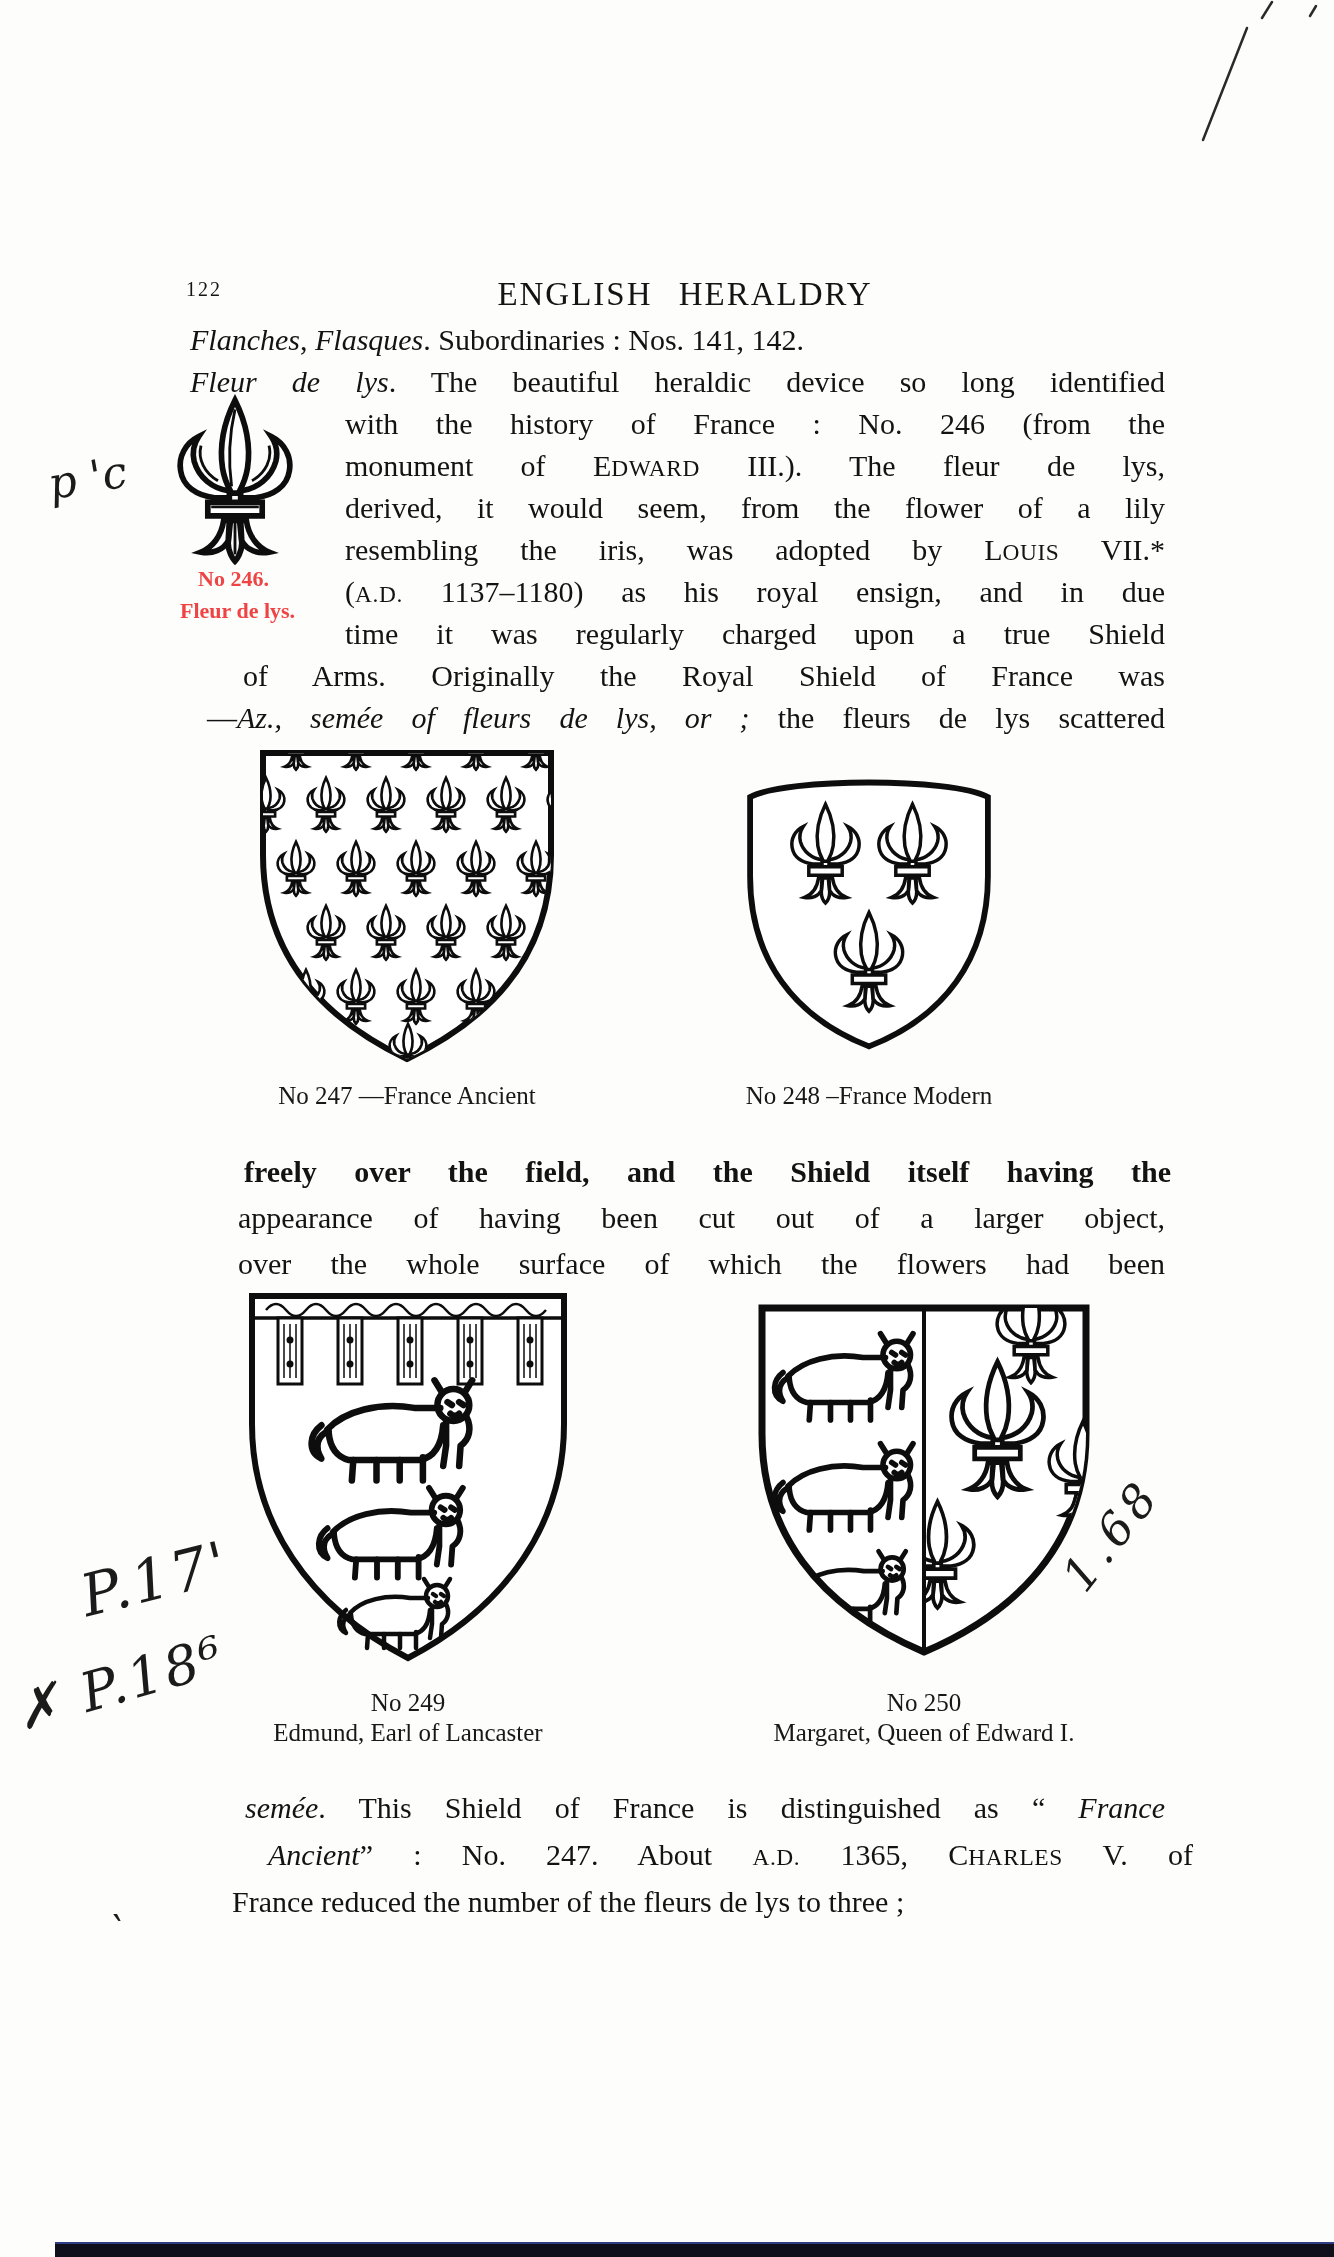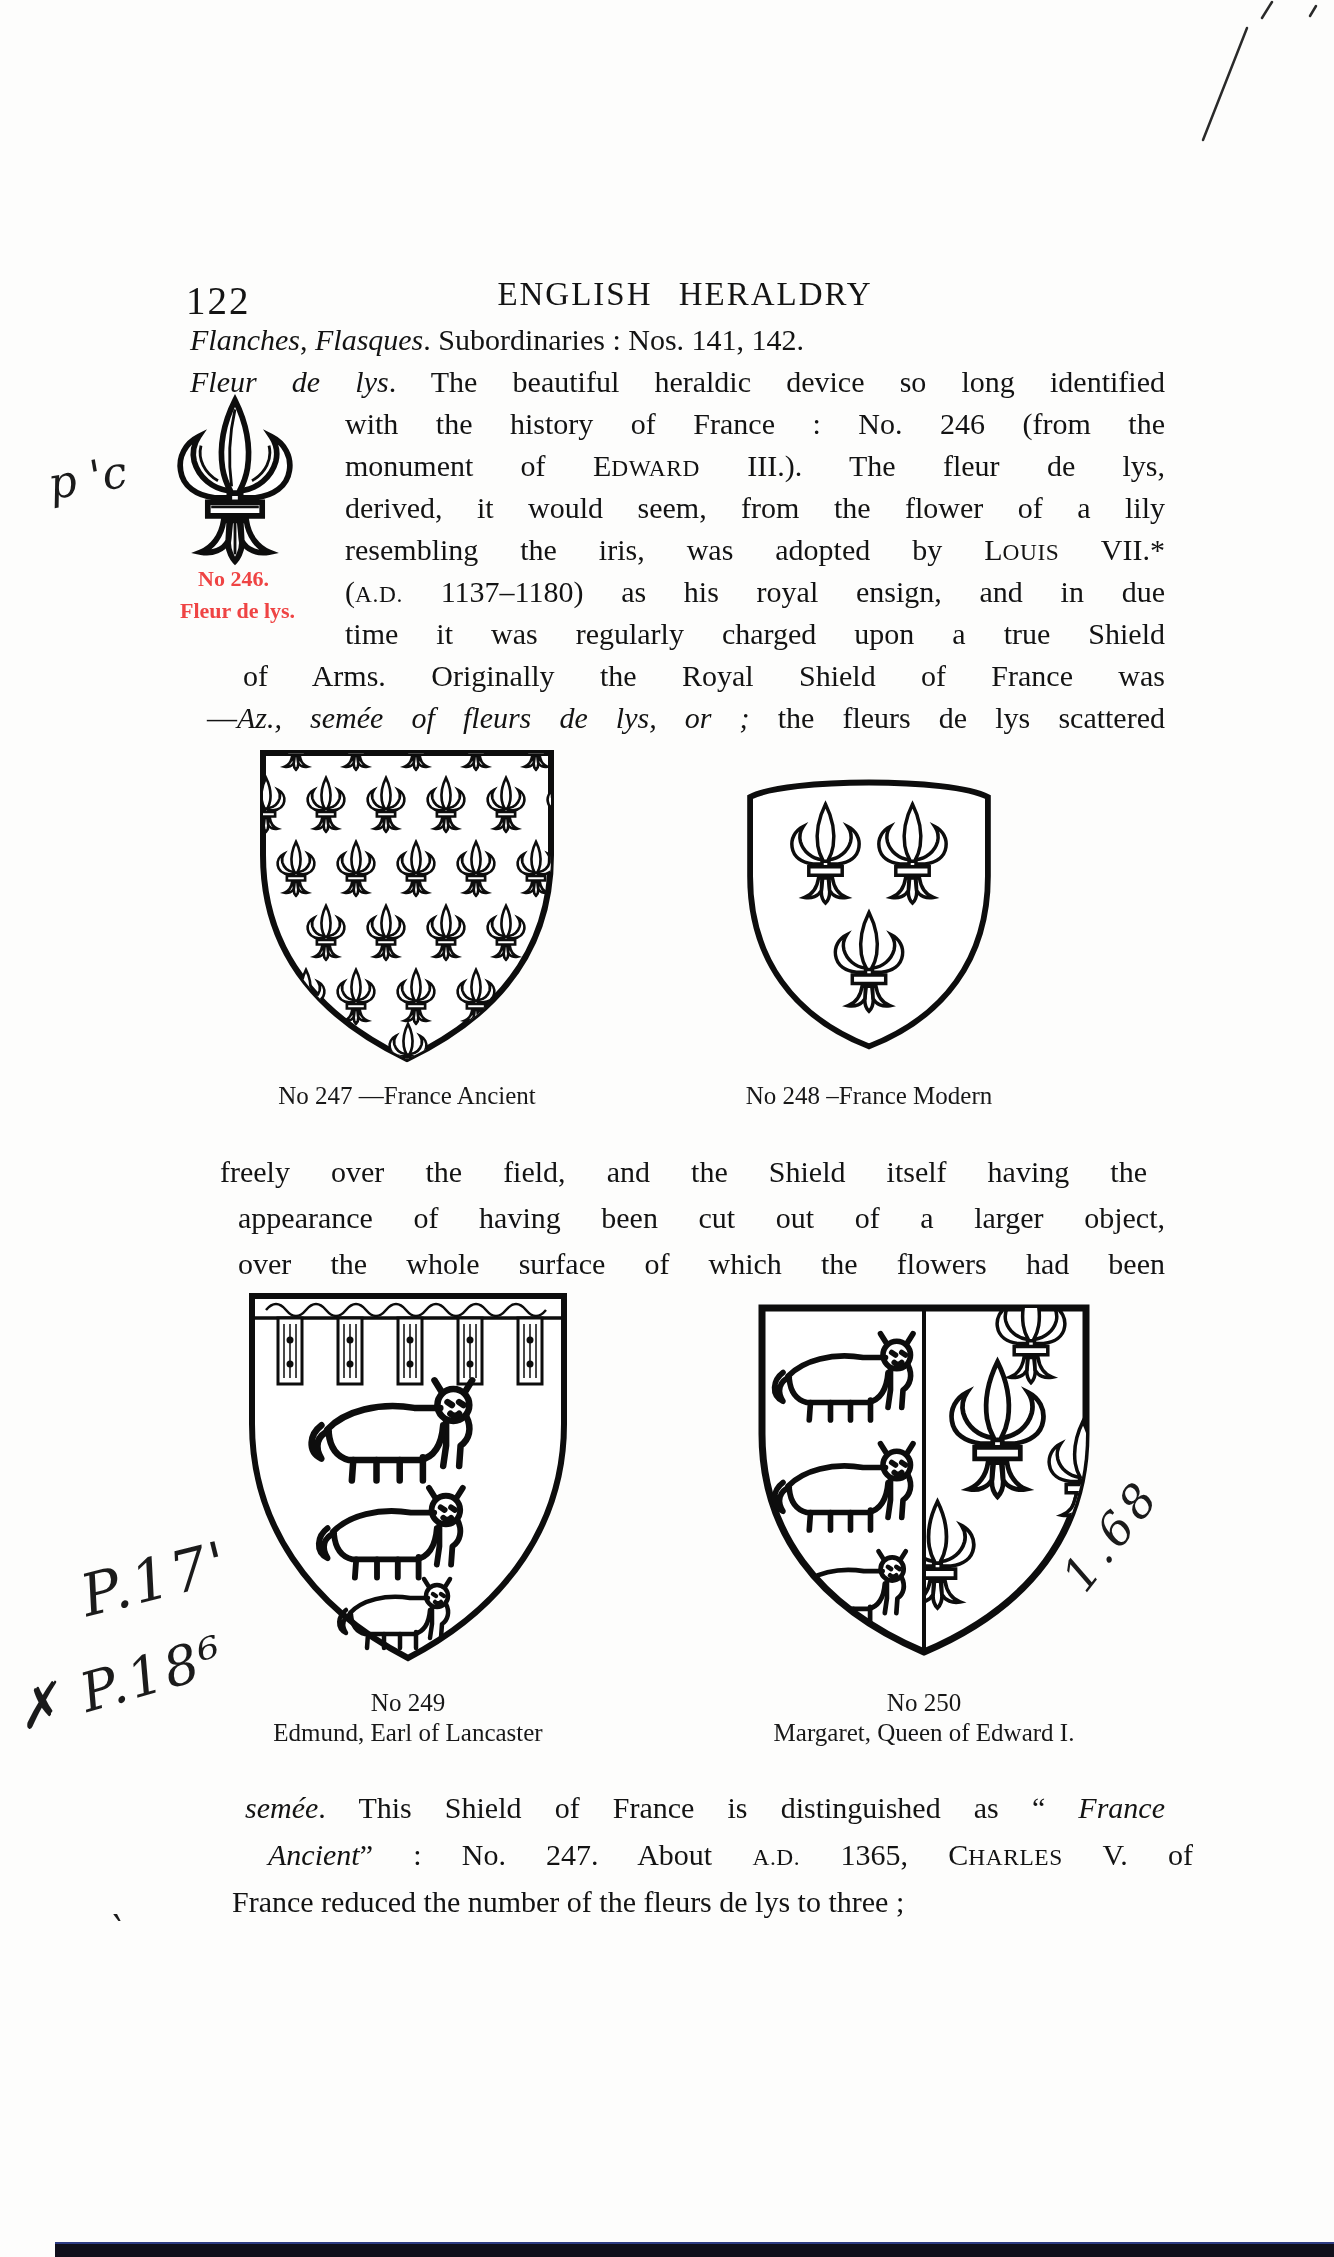--- a/index.html
+++ b/index.html
@@ -1,21 +1,21 @@
 <!DOCTYPE html>
 <html><head>
 <meta charset="utf-8">
 <style>
   html,body{margin:0;padding:0;background:#e8e8e8;}
   .page{
     position:relative;width:1334px;height:2257px;background:#fdfdfc;
     font-family:"Liberation Serif","DejaVu Serif",serif;color:#141414;
     overflow:hidden;margin:0 auto;
   }
-  .hdr-num{position:absolute;left:186px;top:278px;font-size:39px;letter-spacing:2px;}
+  .hdr-num{position:absolute;left:186px;top:278px;font-size:20px;letter-spacing:2px;}
   .hdr-title{position:absolute;left:480px;top:276px;width:410px;text-align:center;
     font-size:33px;letter-spacing:2px;word-spacing:16px;}
   .bl{position:absolute;font-size:30px;line-height:40px;color:#131313;white-space:nowrap;}
   .jl{white-space:normal;text-align:justify;text-align-last:justify;}
   .it{font-style:italic;}
   .sc{font-size:0.78em;letter-spacing:0.6px;}
   .figcap{position:absolute;font-weight:bold;font-size:22px;color:#ef4444;white-space:nowrap;}
   .cap{position:absolute;font-size:25px;text-align:center;color:#181818;white-space:nowrap;}
   .cap2{position:absolute;text-align:center;font-size:25px;color:#181818;}
   .cap2 div{line-height:30px;}
@@ -127,21 +127,21 @@
     <g fill="#ffffff" stroke="#0d0d0d" stroke-width="5">
       <use href="#fdl" transform="translate(54,36) scale(0.72)"></use>
       <use href="#fdl" transform="translate(144,36) scale(0.72)"></use>
       <use href="#fdl" transform="translate(99,148) scale(0.72)"></use>
     </g>
   </svg>
 
   <div class="cap" style="left:237px;top:1082px;width:340px;">No 247 —France Ancient</div>
   <div class="cap" style="left:709px;top:1082px;width:320px;">No 248 –France Modern</div>
 
-  <div class="bl jl" style="left:220px;top:1152px;width:927px;"><span>freely over the field, and the Shield itself having the</span></div>
+  <div class="bl jl" style="left:244px;top:1152px;width:927px;font-weight:bold;"><span>freely over the field, and the Shield itself having the</span></div>
   <div class="bl jl" style="left:238px;top:1198px;width:927px;"><span>appearance of having been cut out of a larger object,</span></div>
   <div class="bl jl" style="left:238px;top:1244px;width:927px;"><span>over the whole surface of which the flowers had been</span></div>
 
   <svg style="left:242px;top:1288px;" width="332" height="378" viewBox="0 0 332 378">
     <path d="M10 8 H322 V136 C322 234 266 318 166 370 C66 318 10 234 10 136 Z" fill="#ffffff" stroke="#0d0d0d" stroke-width="6"></path>
     <path d="M24 22 q10 -12 20 0 t20 0 t20 0 t20 0 t20 0 t20 0 t20 0 t20 0 t20 0 t20 0 t20 0 t20 0 t20 0 t20 0" fill="none" stroke="#0d0d0d" stroke-width="2.5"></path>
     <path d="M10 30 H322" fill="none" stroke="#0d0d0d" stroke-width="3.5"></path>
     <g fill="#ffffff" stroke="#0d0d0d" stroke-width="3">
       <rect x="36" y="30" width="24" height="66"></rect>
         <rect x="96" y="30" width="24" height="66"></rect>

